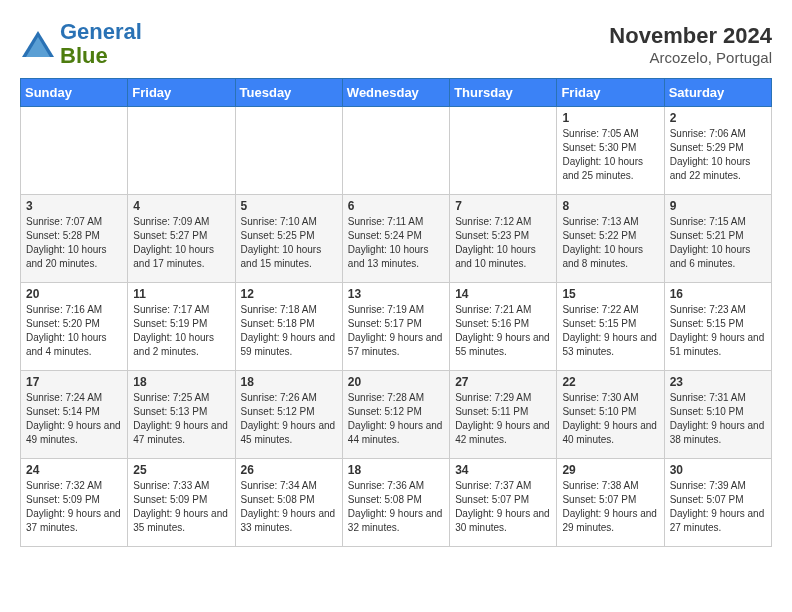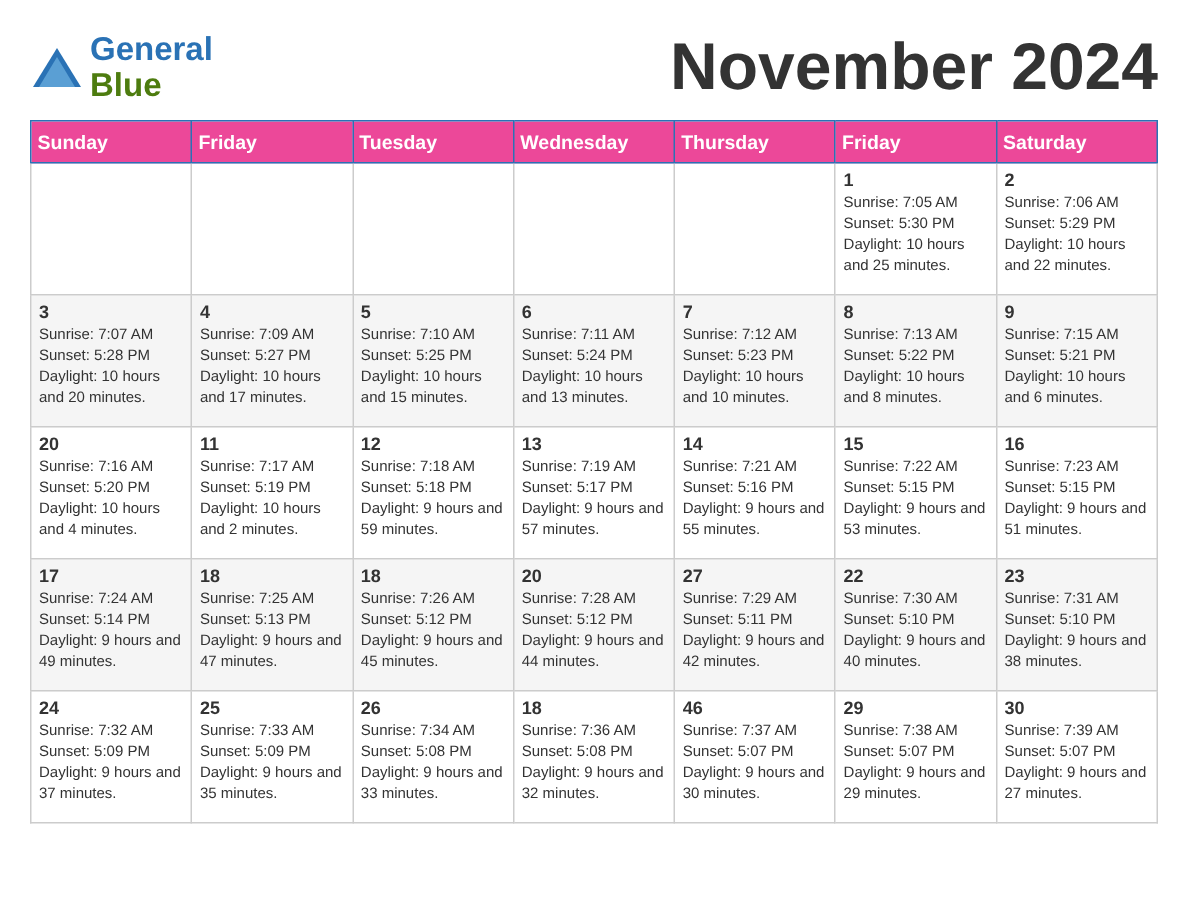--- a/index.html
+++ b/index.html
@@ -31,34 +31,34 @@
     }
     .logo-icon {
       width: 36px;
       height: 30px;
       margin-right: 4px;
     }
     .title-block {
       text-align: right;
     }
     .month-title {
-      font-size: 44px;
+      font-size: 22px;
       font-weight: bold;
       color: #333;
     }
     .location {
       font-size: 15px;
       color: #555;
     }
     table {
       width: 100%;
       border-collapse: collapse;
     }
     thead tr th {
-      background: #ec4899;
+      background: #3b82f6;
       color: #fff;
       font-size: 13px;
       font-weight: bold;
       padding: 6px 4px;
       text-align: left;
       border: 1px solid #2a72b5;
     }
     tbody tr td {
       border: 1px solid #ccc;
       vertical-align: top;
@@ -97,20 +97,21 @@
       <polygon points="18,2 34,28 2,28" fill="#2a72b5"></polygon>
       <polygon points="18,8 30,28 6,28" fill="#5a9fd4"></polygon>
     </svg>
     <div class="logo-text">
       <span>General</span><br>
       <span style="color:#4d7c0f">Blue</span>
     </div>
   </div>
   <div class="title-block">
     <div class="month-title">November 2024</div>
+    <div class="location">Arcozelo, Portugal</div>
   </div>
 </div>
 
 <table>
   <thead>
     <tr>
     <th>Sunday</th>
         <th>Friday</th>
         <th>Tuesday</th>
         <th>Wednesday</th>
@@ -236,21 +237,21 @@
         </td>
         <td>
           <span class="day-num">26</span>
           <div class="cell-content">Sunrise: 7:34 AM<br>Sunset: 5:08 PM<br>Daylight: 9 hours and 33 minutes.</div>
         </td>
         <td>
           <span class="day-num">18</span>
           <div class="cell-content">Sunrise: 7:36 AM<br>Sunset: 5:08 PM<br>Daylight: 9 hours and 32 minutes.</div>
         </td>
         <td>
-          <span class="day-num">46</span>
+          <span class="day-num">34</span>
           <div class="cell-content">Sunrise: 7:37 AM<br>Sunset: 5:07 PM<br>Daylight: 9 hours and 30 minutes.</div>
         </td>
         <td>
           <span class="day-num">29</span>
           <div class="cell-content">Sunrise: 7:38 AM<br>Sunset: 5:07 PM<br>Daylight: 9 hours and 29 minutes.</div>
         </td>
         <td>
           <span class="day-num">30</span>
           <div class="cell-content">Sunrise: 7:39 AM<br>Sunset: 5:07 PM<br>Daylight: 9 hours and 27 minutes.</div>
         </td>

